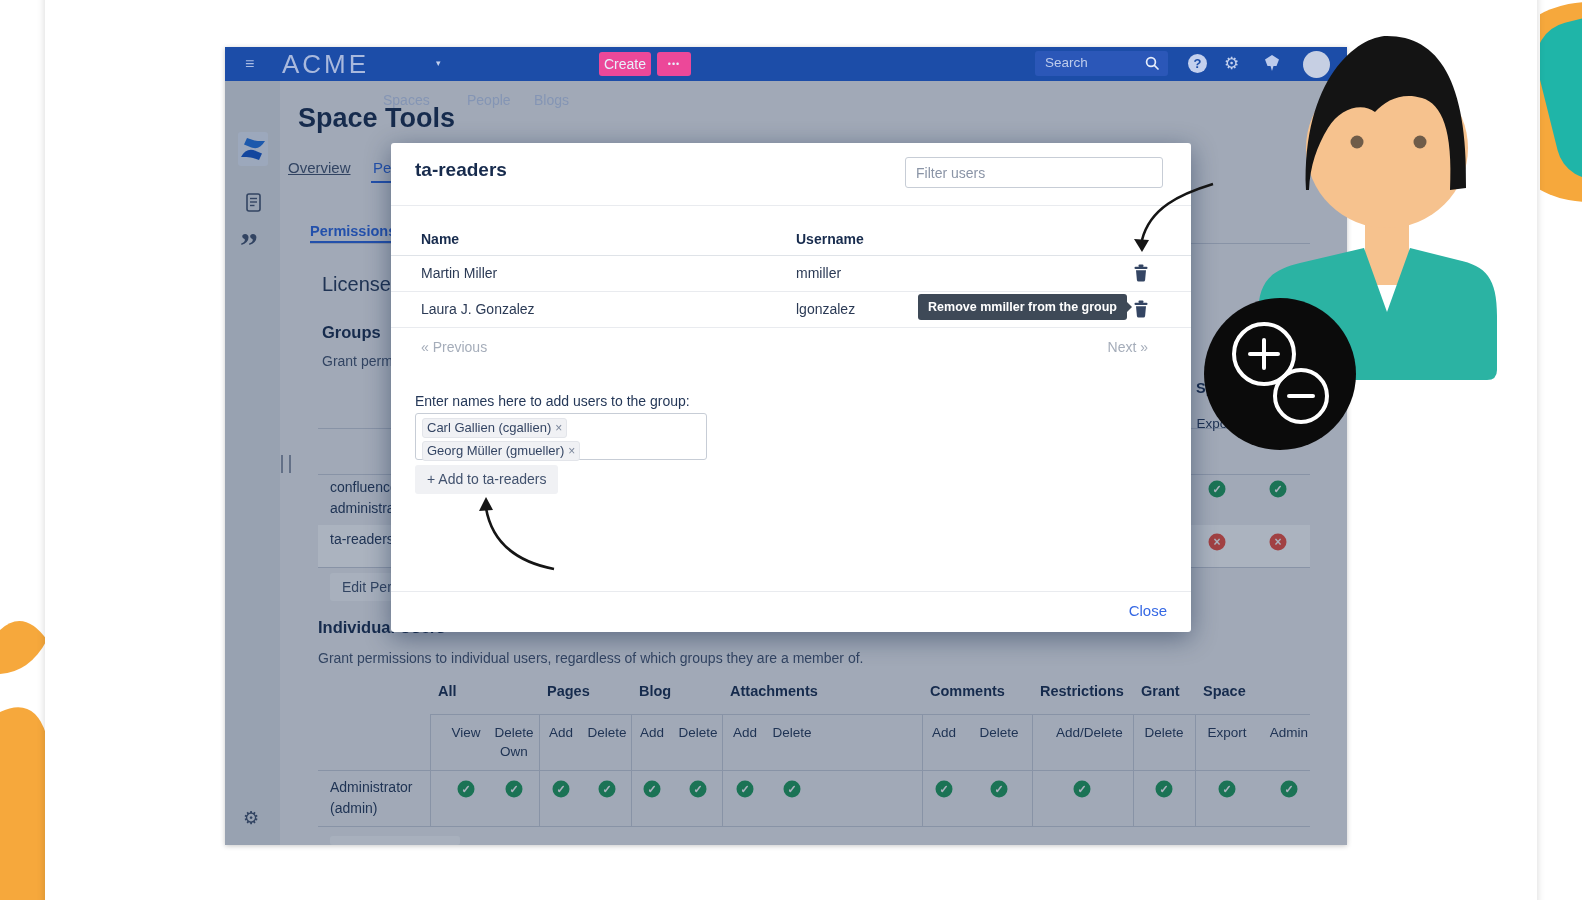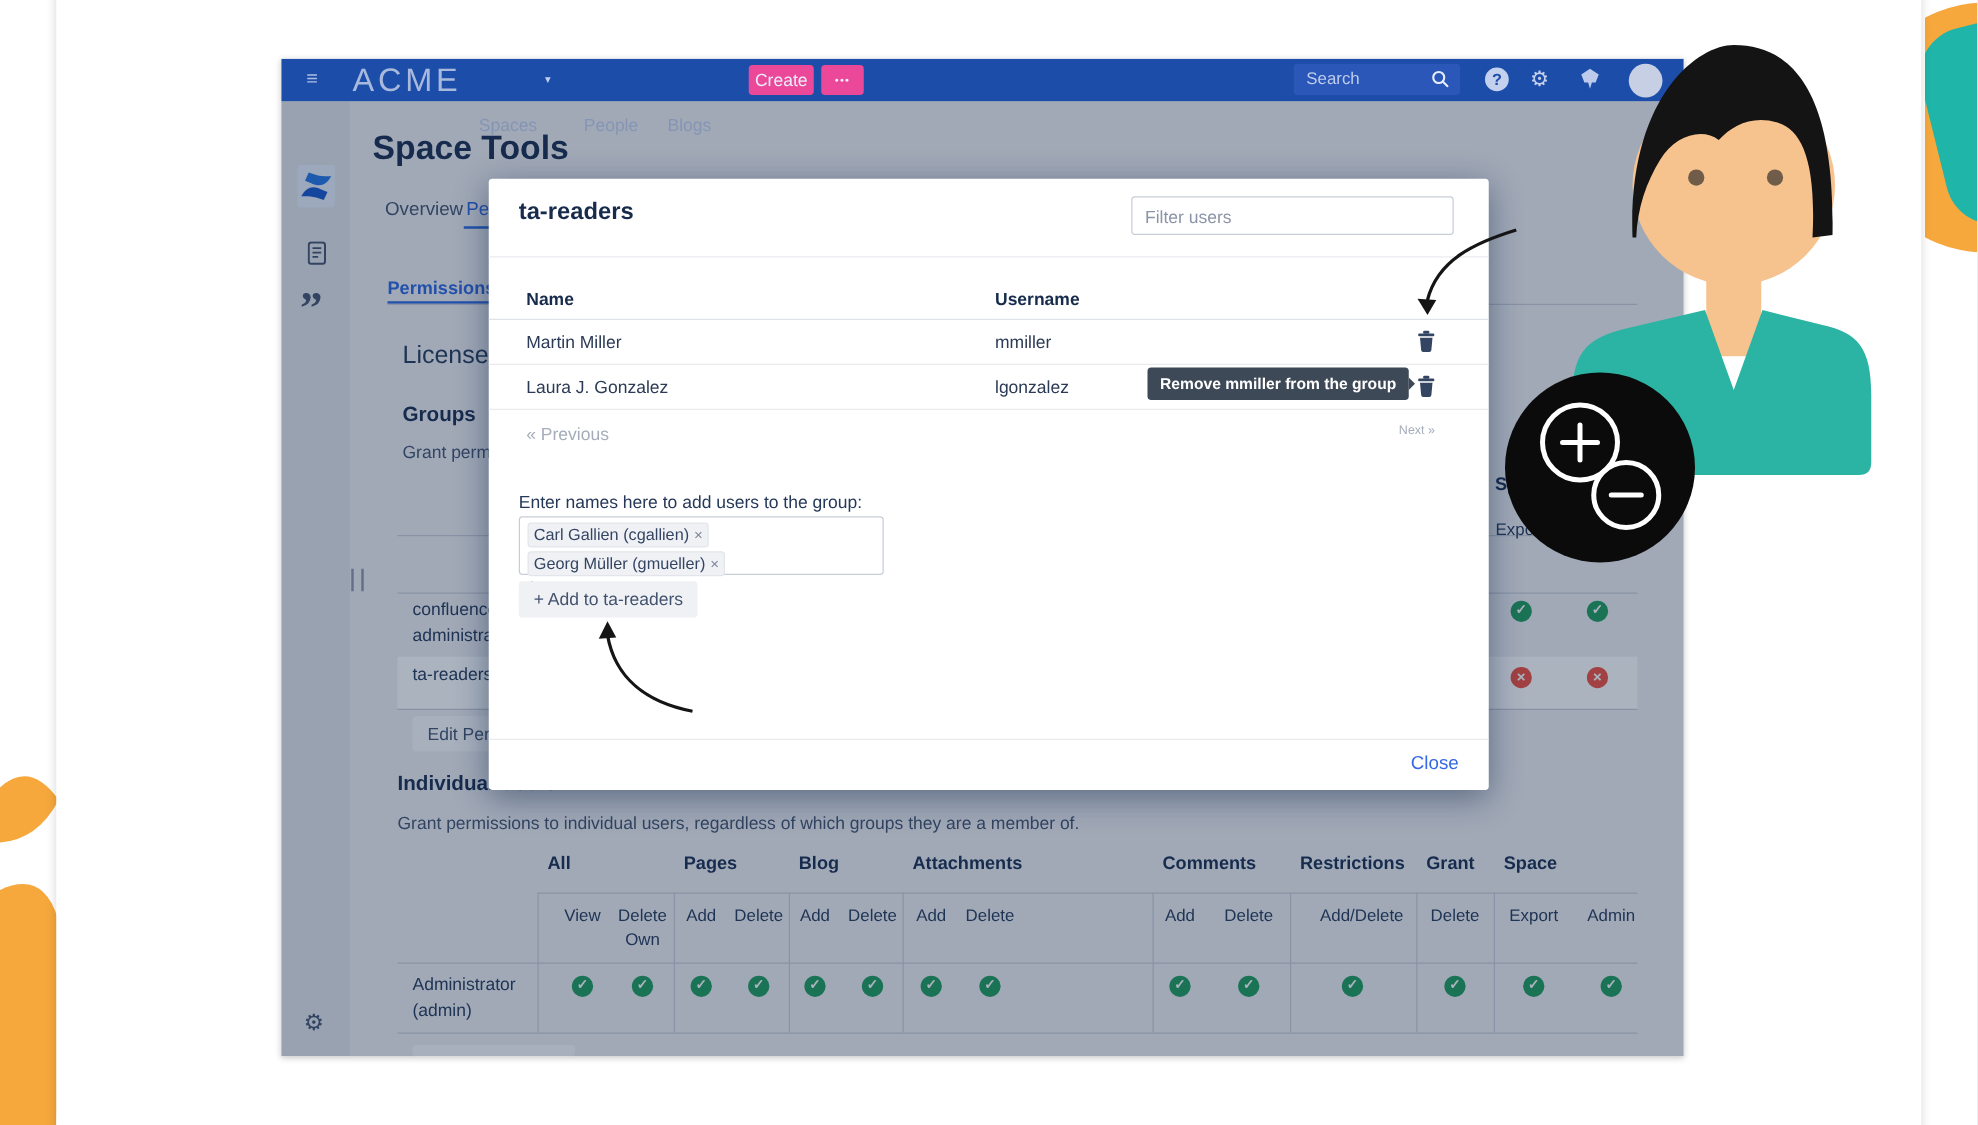--- a/index.html
+++ b/index.html
@@ -37,21 +37,21 @@
   #doc-icon{left:21px;top:112px;}
   #quote-icon{left:15px;top:144px;font-family:"Liberation Serif",serif;font-weight:bold;
               font-size:36px;color:#42526E;}
   #gear-side{left:18px;top:726px;color:#42526E;font-size:18px;}
   #chevrons-icon{left:19px;top:762px;color:#42526E;font-size:15px;font-weight:bold;}
   
   .h1{color:#172B4D;font-size:27px;font-weight:bold;}
   #page-title{left:73px;top:56px;}
   .tab{font-size:15px;color:#42526E;}
   .tab.active{color:#2B65E0;}
-  #tab-overview{left:83px;top:112px;}
+  #tab-overview{left:63px;top:112px;text-decoration:underline;}
   #tab-permissions{left:148px;top:112px;}
   #tab-underline{left:146px;top:134px;width:86px;height:2px;background:#2B65E0;}
   #subtab{left:85px;top:176px;font-size:14.5px;font-weight:bold;color:#2B65E0;}
   #subtab-underline{left:85px;top:194px;width:82px;height:2px;background:#2B65E0;}
   #substrip-border{left:85px;top:196px;width:1000px;height:1px;background:#C9CED8;}
   #sec-heading{left:97px;top:226px;font-size:20px;color:#253858;}
   #groups-heading{left:97px;top:276px;font-size:16.5px;font-weight:bold;color:#172B4D;}
   #groups-desc{left:97px;top:306px;font-size:14px;color:#42526E;}
   .hline{background:#C9CED8;height:1px;}
   .vline{background:#C9CED8;width:1px;}
@@ -86,21 +86,21 @@
   .mrow:first-child{border-top:1px solid #DFE3E8;}
   .mname{position:absolute;left:30px;top:9px;font-size:14px;color:#2B3A55;}
   .musername{position:absolute;left:405px;top:9px;font-size:14px;color:#2B3A55;}
   .trash-btn{position:absolute;left:742px;top:8px;width:18px;height:19px;cursor:pointer;}
   #tooltip{position:absolute;right:64px;top:151px;background:#3E4957;color:#fff;font-size:12.5px;
            font-weight:600;padding:6px 10px;border-radius:3px;white-space:nowrap;}
   #tooltip:after{content:"";position:absolute;right:-5px;top:50%;margin-top:-5px;
            border-left:5px solid #3E4957;border-top:5px solid transparent;border-bottom:5px solid transparent;}
   #pag-prev{left:30px;top:196px;font-size:14px;color:#A5ADBA;}
   #pag-status{left:0;top:196px;width:100%;text-align:center;font-size:14px;color:#344563;}
-  #pag-next{right:43px;top:196px;font-size:10px;color:#A5ADBA;}
+  #pag-next{right:43px;top:196px;font-size:14px;color:#A5ADBA;}
   #add-label{left:24px;top:250px;font-size:14px;color:#253858;}
   #picker{left:24px;top:270px;width:292px;height:47px;border:1px solid #C7CDD6;border-radius:3px;
           background:#fff;padding:4px 6px;box-sizing:border-box;}
   .chip{display:inline-block;background:#F0F1F4;border:1px solid #E3E5EA;border-radius:3px;
         font-size:13px;color:#344563;padding:0 4px;margin:0 3px 3px 0;line-height:17px;}
   .chip .x{color:#7A869A;font-size:12px;margin-left:4px;cursor:pointer;}
   #caret{display:inline-block;width:1px;height:15px;background:#333;vertical-align:middle;margin-left:3px;}
   #add-btn{left:24px;top:322px;height:29px;line-height:29px;background:#F0F1F4;border-radius:3px;
            font-size:14px;color:#42526E;padding:0 12px;cursor:pointer;}
   #modal-fdiv{left:0;top:448px;width:100%;height:1px;background:#E9EBEF;}

